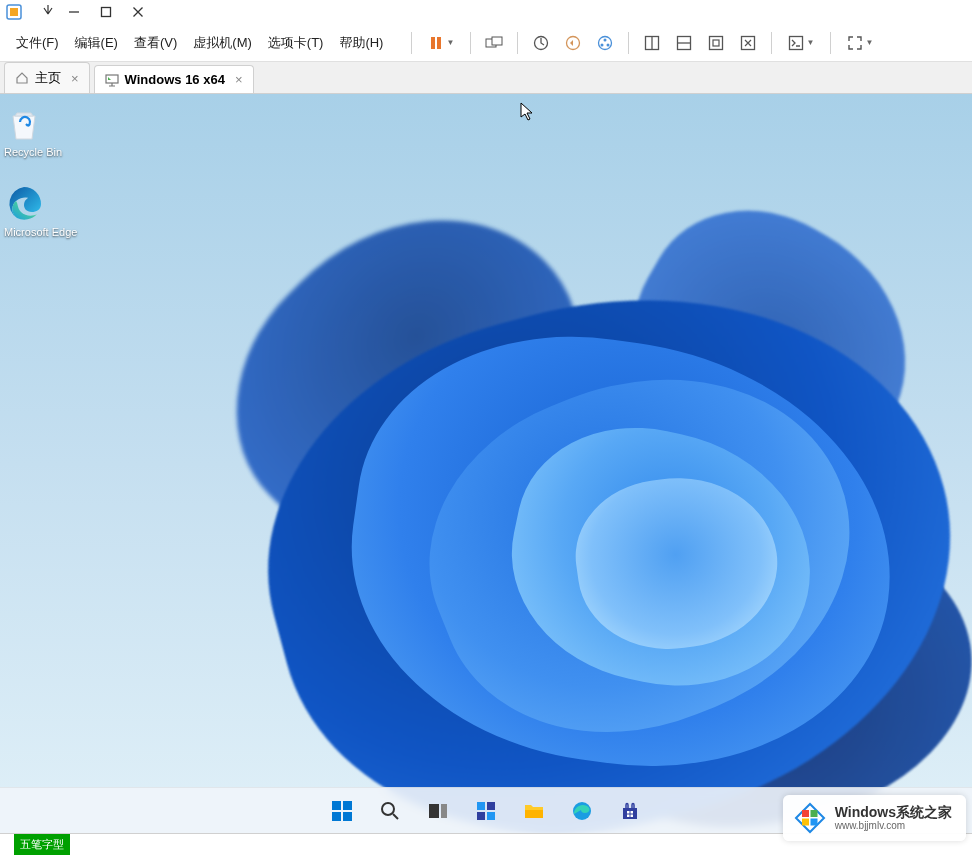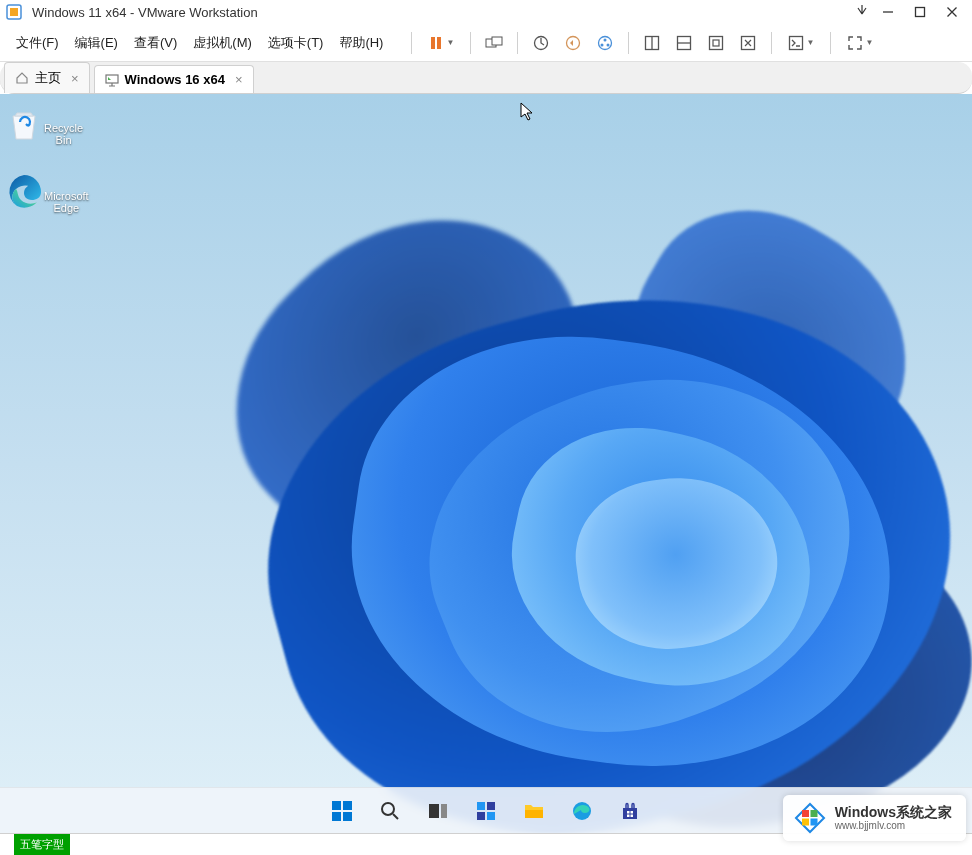--- a/index.html
+++ b/index.html
@@ -18,21 +18,21 @@
     .menu-items { display: flex; padding-left: 8px; }
     .menu-item { padding: 6px 8px; font-size: 13px; cursor: pointer; color: #222; }
     .toolbar { display: flex; align-items: center; padding-left: 14px; gap: 2px; }
     .tool-sep { width: 1px; height: 22px; background: #d0d0d0; margin: 0 6px; }
     .tool-btn { width: 30px; height: 30px; display: flex; align-items: center; justify-content: center; cursor: pointer; border-radius: 2px; }
     .tool-btn.with-dropdown { width: 42px; position: relative; }
     .pause-btn { color: #E8762D; }
     .dropdown-arrow { font-size: 8px; margin-left: 2px; color: #666; }
     
     
-    .tab-bar { display: flex; align-items: flex-end; height: 32px; background: #f0f0f0; padding: 4px 8px 0 4px; border-bottom: 1px solid #d0d0d0; border-radius: 14px; }
+    .tab-bar { display: flex; align-items: flex-end; height: 32px; background: #f0f0f0; padding: 4px 8px 0 4px; border-bottom: 1px solid #d0d0d0; }
     .tab { display: flex; align-items: center; padding: 6px 10px; background: #fff; border: 1px solid #d0d0d0; border-bottom: none; border-radius: 4px 4px 0 0; margin-right: 4px; cursor: pointer; gap: 6px; font-size: 13px; }
     .tab.inactive { background: #f8f8f8; }
     .tab-icon { width: 14px; height: 14px; display: flex; align-items: center; justify-content: center; }
     .tab-close { color: #888; font-size: 13px; margin-left: 4px; }
     
     
     .vm-view { position: relative; width: 100%; height: calc(100% - 24px - 38px - 32px - 22px); background: linear-gradient(180deg, #a8d0e8 0%, #c5dff0 50%, #e0f0f8 100%); overflow: hidden; }
     
     
     .bloom { position: absolute; right: -80px; bottom: -150px; width: 900px; height: 900px; }
@@ -41,21 +41,21 @@
     .p2 { width: 540px; height: 420px; background: radial-gradient(ellipse at 50% 40%, #1560d0 0%, #3080ec 60%, #5aa8f5 100%); left: 200px; top: 260px; transform: rotate(8deg); }
     .p3 { width: 420px; height: 340px; background: radial-gradient(ellipse at 45% 35%, #2070e0 0%, #4090f0 55%, #70b8fa 100%); left: 280px; top: 300px; transform: rotate(-22deg); }
     .p4 { width: 300px; height: 250px; background: radial-gradient(ellipse at 50% 40%, #3088ec 0%, #58a8f5 50%, #90d0fd 100%); left: 360px; top: 350px; transform: rotate(12deg); }
     .p5 { width: 200px; height: 170px; background: radial-gradient(ellipse at 50% 45%, #50a0f2 0%, #80c0fa 60%, #c0e8ff 100%); left: 425px; top: 395px; transform: rotate(-8deg); }
     .p6 { width: 360px; height: 300px; background: radial-gradient(ellipse at 60% 40%, #0c3a8a 0%, #1a58c0 70%); left: 80px; top: 150px; transform: rotate(-45deg); opacity: 0.85; filter: blur(2px);}
     .p7 { width: 280px; height: 240px; background: radial-gradient(ellipse at 50% 50%, #1048a8 0%, #2868d0 80%); left: 480px; top: 140px; transform: rotate(30deg); opacity: 0.8; filter: blur(1.5px);}
     .p8 { width: 420px; height: 300px; background: radial-gradient(ellipse at 50% 60%, #082a70 0%, #1248a4 80%); left: 400px; top: 440px; transform: rotate(-10deg); opacity: 0.9; filter: blur(1px);}
     
     
     .desktop-icons { position: absolute; top: 10px; left: 4px; display: flex; flex-direction: column; gap: 26px; }
-    .desktop-icon { width: 76px; display: flex; align-items: flex-end; cursor: pointer; }
+    .desktop-icon { width: 76px; display: flex; flex-direction: column; align-items: flex-start; cursor: pointer; }
     .di-img { width: 40px; height: 40px; display: flex; align-items: center; justify-content: center; margin-bottom: 2px; }
     .di-label { color: #fff; font-size: 11px; text-align: center; text-shadow: 0 1px 2px rgba(0,0,0,0.7); }
     
     
     .taskbar { position: absolute; bottom: 0; left: 0; right: 0; height: 46px; background: rgba(240,244,249,0.9); border-top: 1px solid rgba(0,0,0,0.06); display: flex; align-items: center; justify-content: center; gap: 8px; backdrop-filter: blur(4px); }
     .tb-item { width: 40px; height: 40px; display: flex; align-items: center; justify-content: center; cursor: pointer; border-radius: 4px; }
     
     
     .status-bar { height: 22px; background: #fff; border-top: 1px solid #d0d0d0; display: flex; align-items: center; padding: 0 6px; font-size: 12px; color: #333; overflow: hidden; white-space: nowrap; }
     .ime-badge { background: #00a000; color: #fff; padding: 8px 6px; font-size: 11px; margin-left: 8px; border-radius: 2px; }
@@ -74,21 +74,20 @@
 </head>
 <body>
 
 <div class="title-bar">
   <div class="title-icon">
     <svg width="16" height="16" viewBox="0 0 16 16">
         <rect x="1" y="1" width="14" height="14" rx="2" fill="none" stroke="#4a90d9" stroke-width="1.5"></rect>
         <rect x="4" y="4" width="8" height="8" fill="#f5a623"></rect>
       </svg>
   </div>
-  <div class="title-text">Windows 11 x64 - VMware Workstation</div>
   <div class="title-arrow">
     <svg width="12" height="12" viewBox="0 0 12 12">
         <path d="M6 9 L2 3 M6 9 L10 3 M6 9 L6 0" stroke="#333" stroke-width="1.2" fill="none"></path>
       </svg>
   </div>
   <div class="win-controls">
     <div class="win-ctrl">
         <svg width="12" height="12">
           <line x1="1" y1="6" x2="11" y2="6" stroke="#333" stroke-width="1.3"></line>
         </svg>

